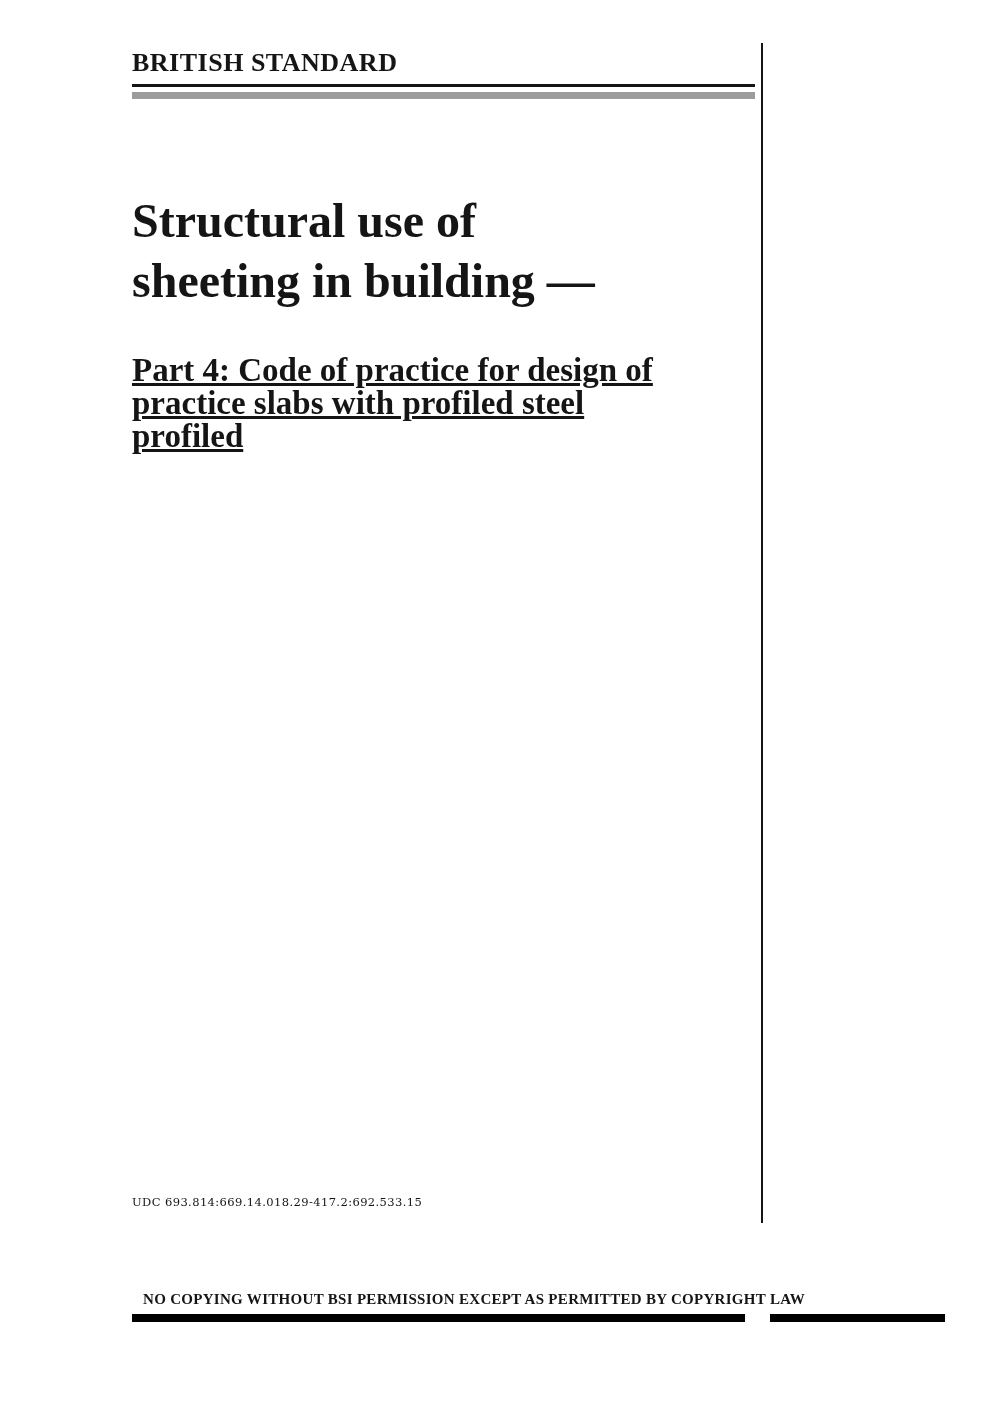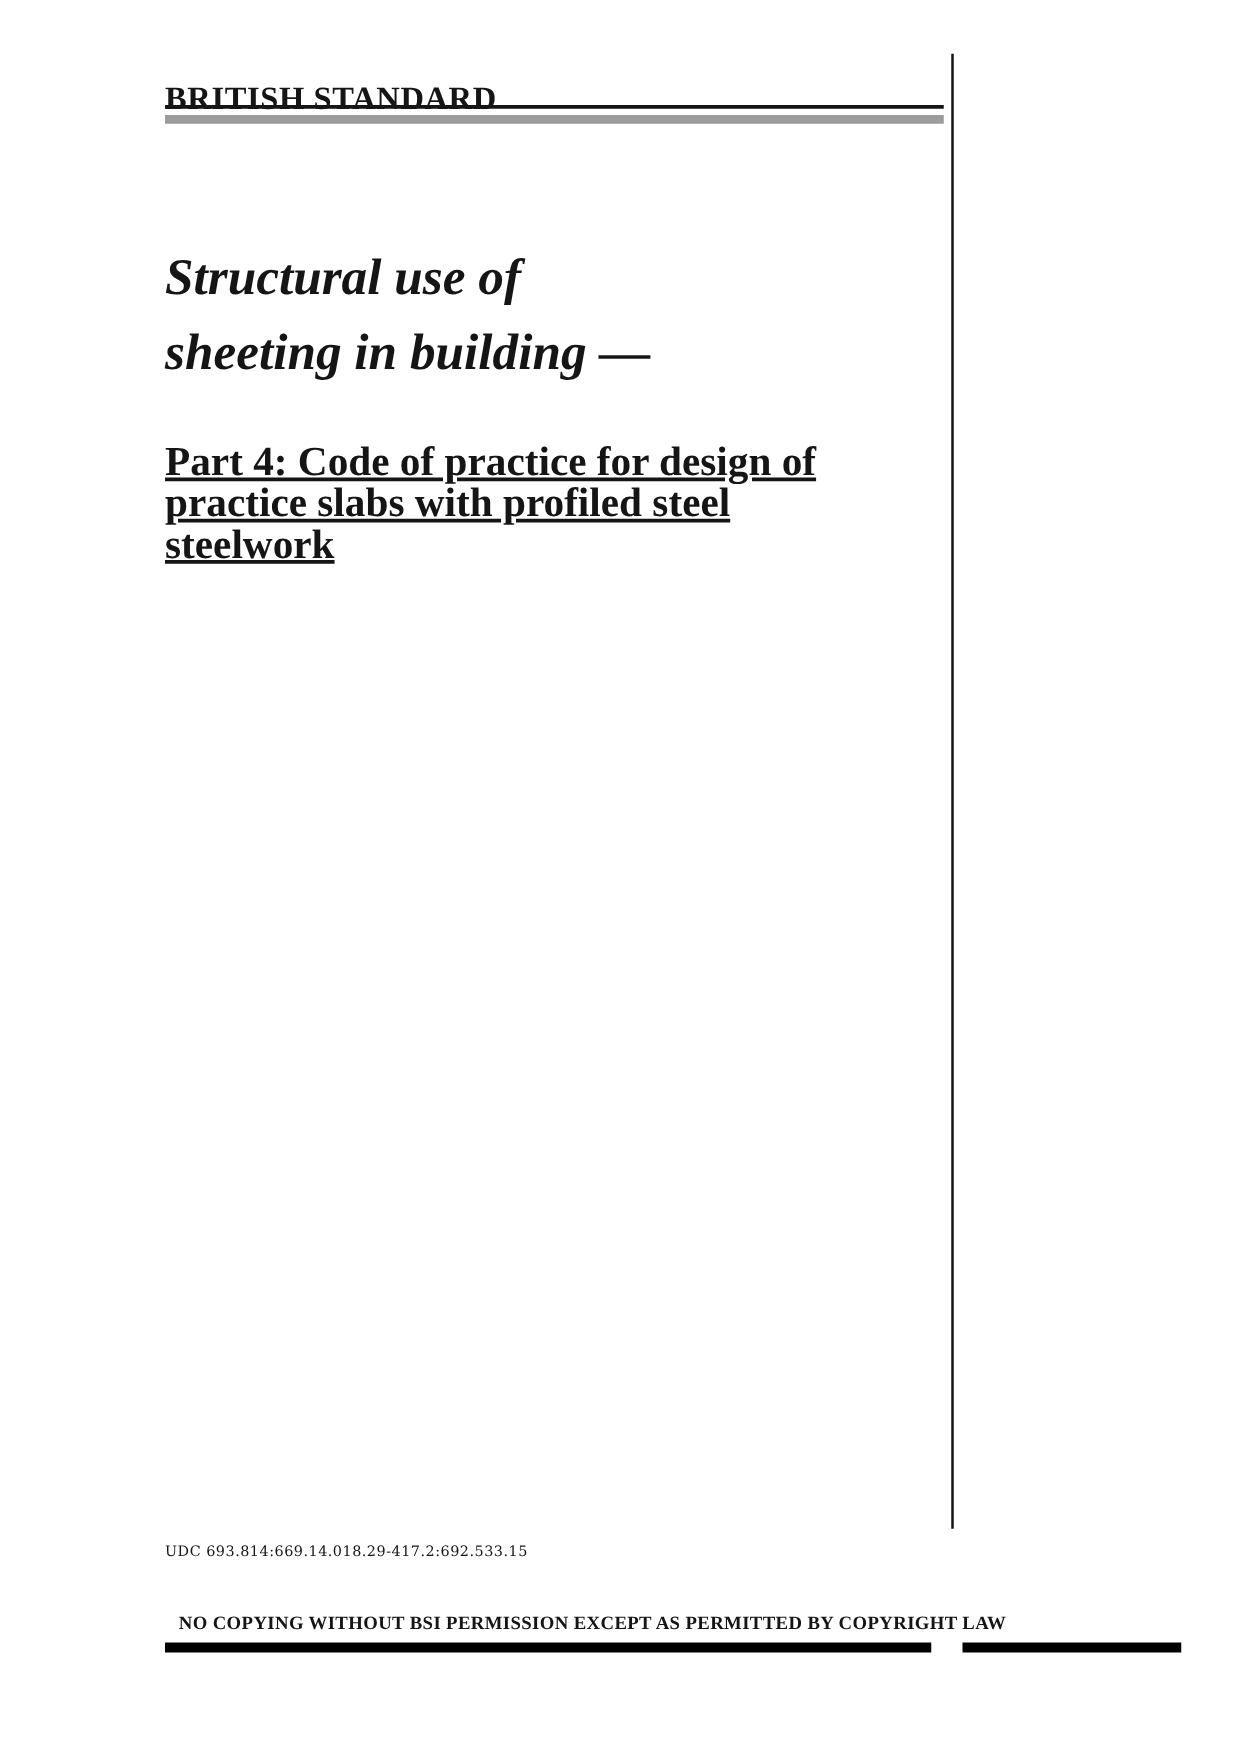--- a/index.html
+++ b/index.html
@@ -18,21 +18,20 @@
   }
   .abs { position: absolute; }
 
   .standard-label {
     left: 132px;
     top: 48px;
     font-size: 26px;
     font-weight: bold;
     letter-spacing: 0.5px;
     white-space: nowrap;
-    margin-top: 16px;
   }
   .header-rule {
     left: 132px;
     top: 84px;
     width: 623px;
     height: 3px;
     background: #151515;
   }
   .header-gray-bar {
     left: 132px;
@@ -52,43 +51,41 @@
     left: 777px;
     top: 43px;
     font-size: 26px;
     font-weight: bold;
     line-height: 24px;
     white-space: nowrap;
   }
   .main-title {
     left: 132px;
     top: 191px;
-    font-size: 41px;
+    font-size: 48px;
     font-weight: bold;
     line-height: 60px;
     white-space: nowrap;
-    font-style: italic;
   }
   .subtitle {
     left: 132px;
     top: 354px;
     font-size: 33px;
     font-weight: bold;
     line-height: 33px;
     white-space: nowrap;
     text-decoration: underline;
   }
   .udc-code {
     left: 132px;
     top: 1195px;
     font-size: 11.5px;
     font-family: "DejaVu Serif", serif;
     letter-spacing: 0.4px;
     white-space: nowrap;
-    margin-top: 39px;
   }
   .copyright-notice {
     left: 143px;
     top: 1291px;
     font-size: 15px;
     font-weight: bold;
     letter-spacing: 0.3px;
     white-space: nowrap;
   }
   .footer-bar-left {
@@ -127,21 +124,21 @@
 
 
   <div class="abs main-title">
     <div>Structural use of</div>
     <div>sheeting in building —</div>
   </div>
 
   <div class="abs subtitle">
     <div>Part 4: Code of practice for design of</div>
     <div>practice slabs with profiled steel</div>
-    <div>steelwork</div>
+    <div>profiled</div>
   </div>
 
   <div class="abs udc-code">UDC 693.814:669.14.018.29-417.2:692.533.15</div>
 
   <div class="abs copyright-notice">NO COPYING WITHOUT BSI PERMISSION EXCEPT AS PERMITTED BY COPYRIGHT LAW</div>
 
   <div class="abs footer-bar-left"></div>
 
 
   <div class="abs bsi-logo-bar"></div>

